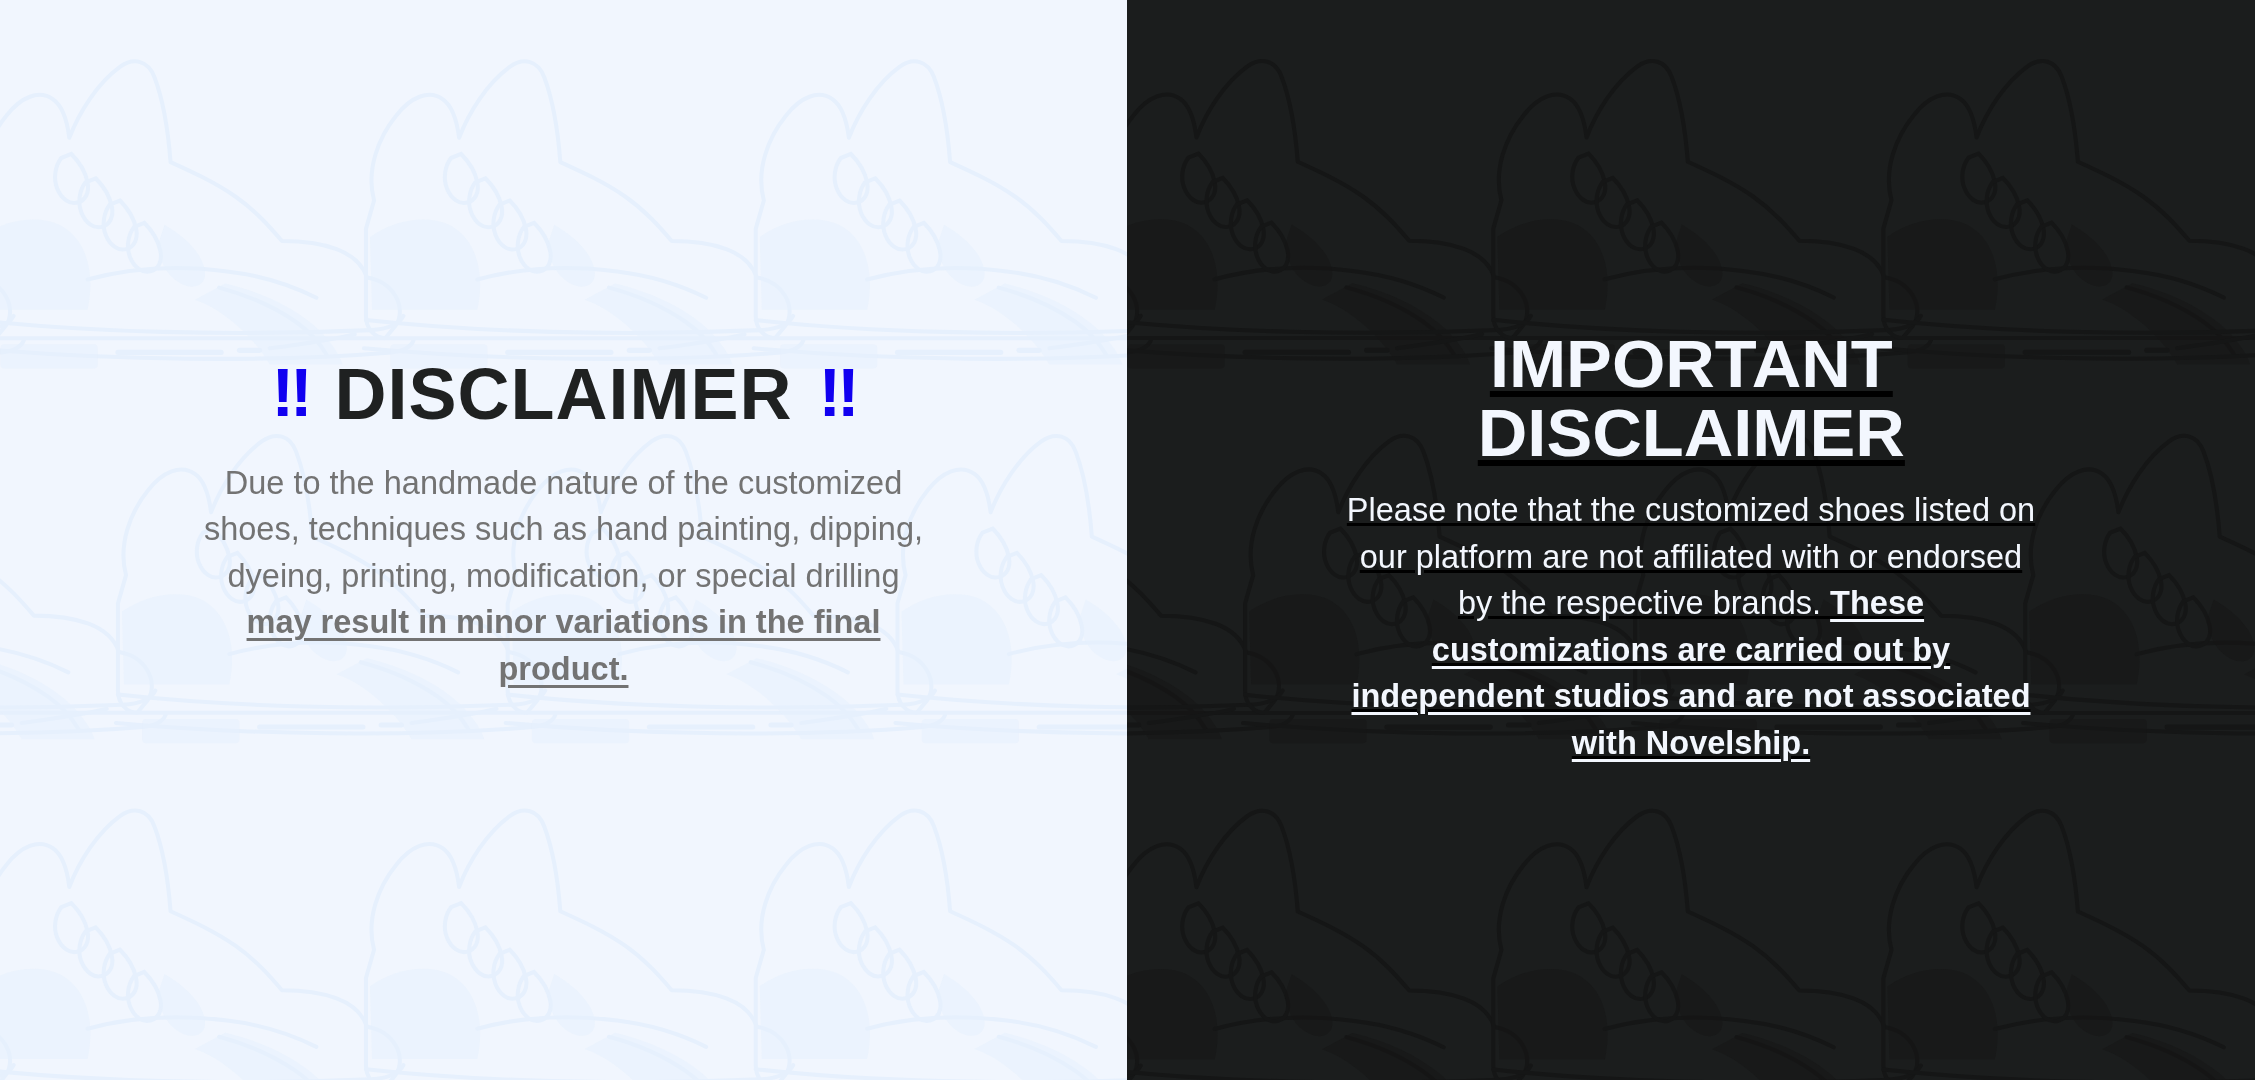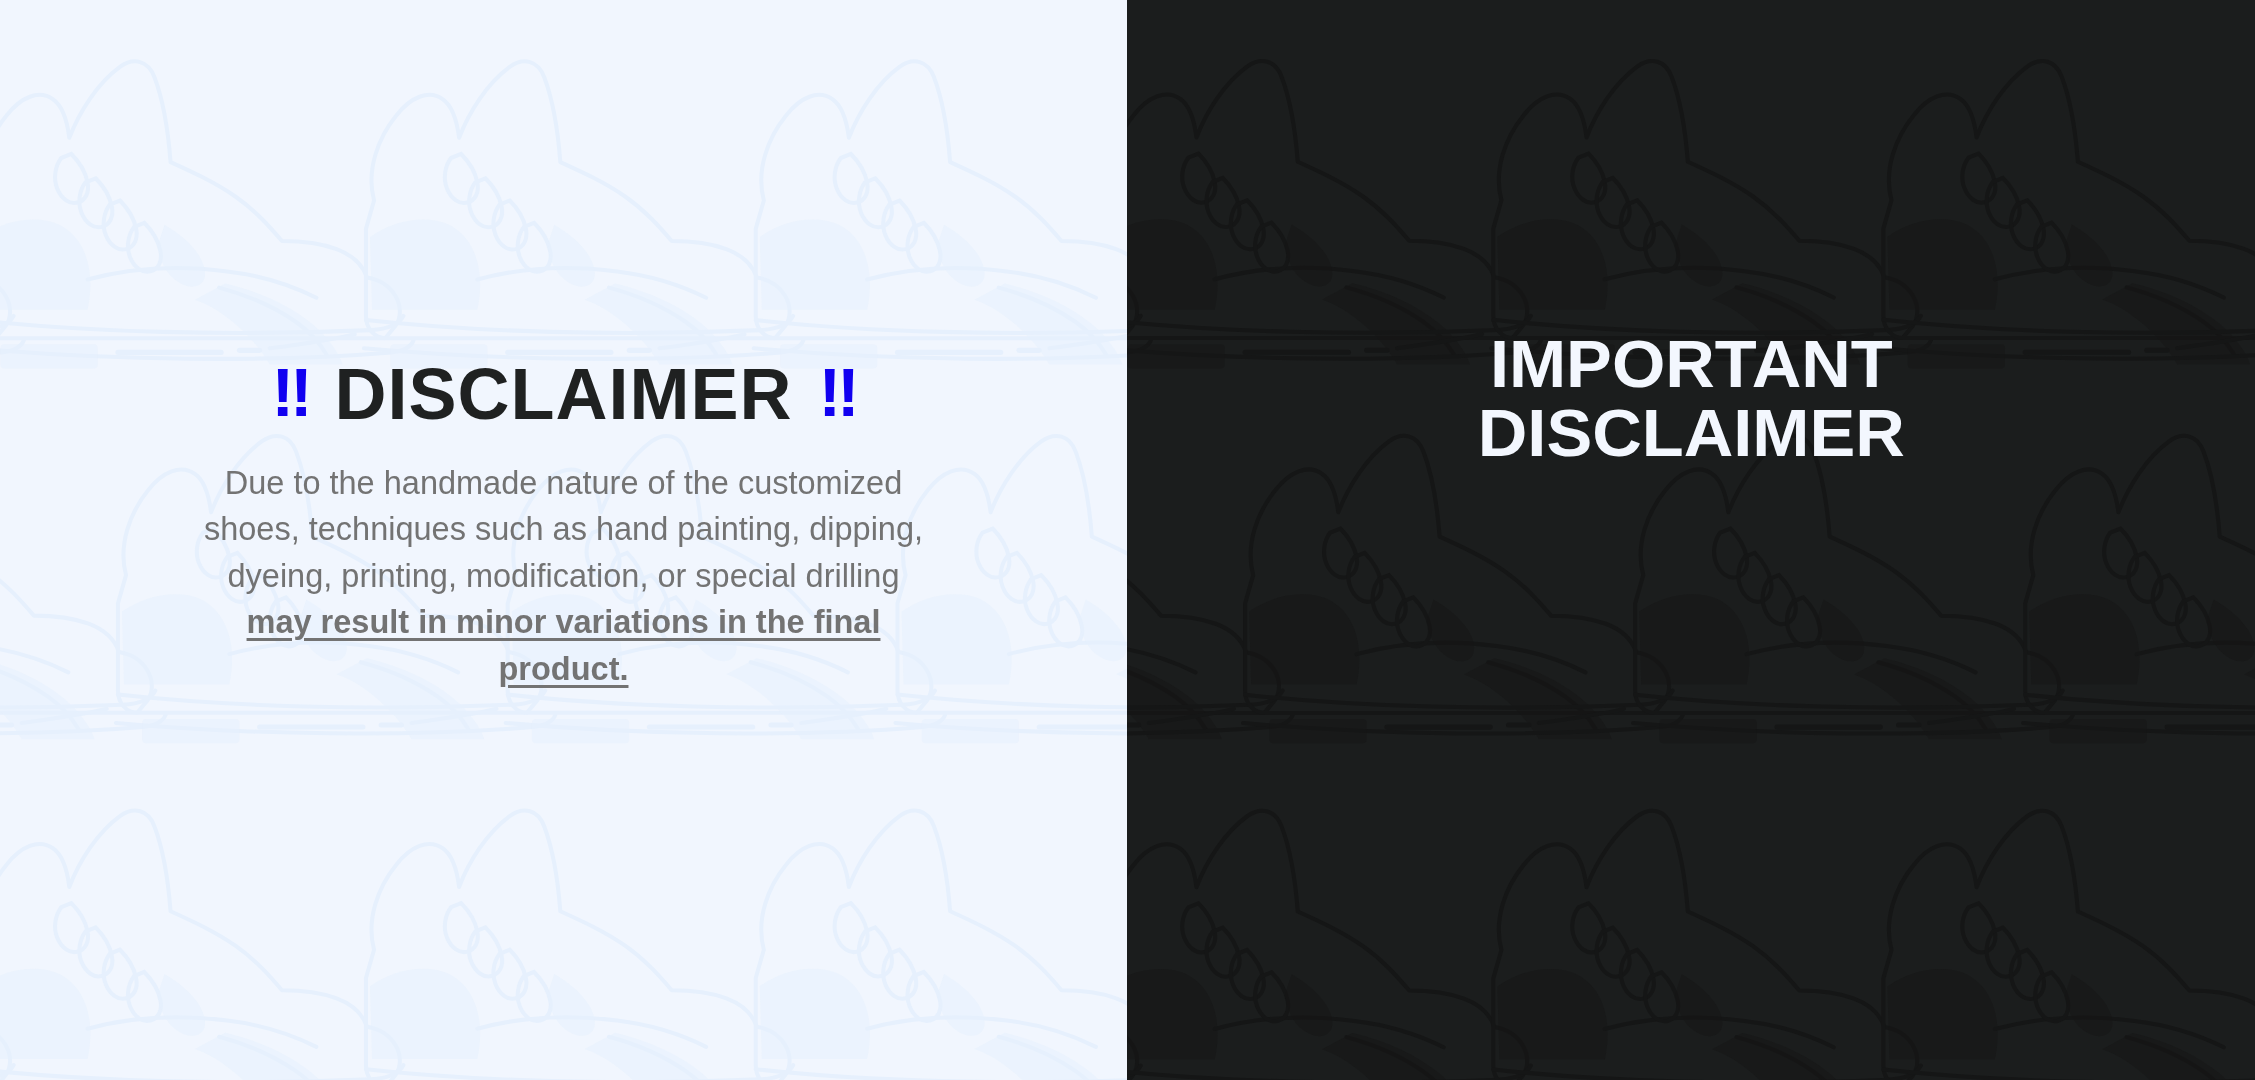--- a/index.html
+++ b/index.html
@@ -40,21 +40,21 @@
   
   .content {
     position:relative;
     z-index:2;
     width:100%;
     display:flex;
     flex-direction:column;
     align-items:center;
   }
   .content-left  { padding-top:358px; }
-  .content-right { padding-top:330px; }
+  .content-right { padding-top:330px;text-decoration:underline; }
 
   
   .heading {
     font-weight:900;
     letter-spacing:-0.5px;
     line-height:1.0;
     text-align:center;
     white-space:nowrap;
     font-family:"Liberation Sans", sans-serif;
   }
@@ -330,16 +330,19 @@
         </g>
       </svg>
     </div>
 
     <div class="content content-right">
       <h1 class="heading heading-right">
         <span>IMPORTANT</span><br>
         <span>DISCLAIMER</span>
       </h1>
 
+      <p class="body-copy body-right">
+        <span>Please note that the customized shoes listed on our platform are not affiliated with or endorsed by the respective brands. </span><span class="emph">These customizations are carried out by independent studios and are not associated with Novelship.</span>
+      </p>
     </div>
   </section>
 
 </div>
 
 </body></html>

